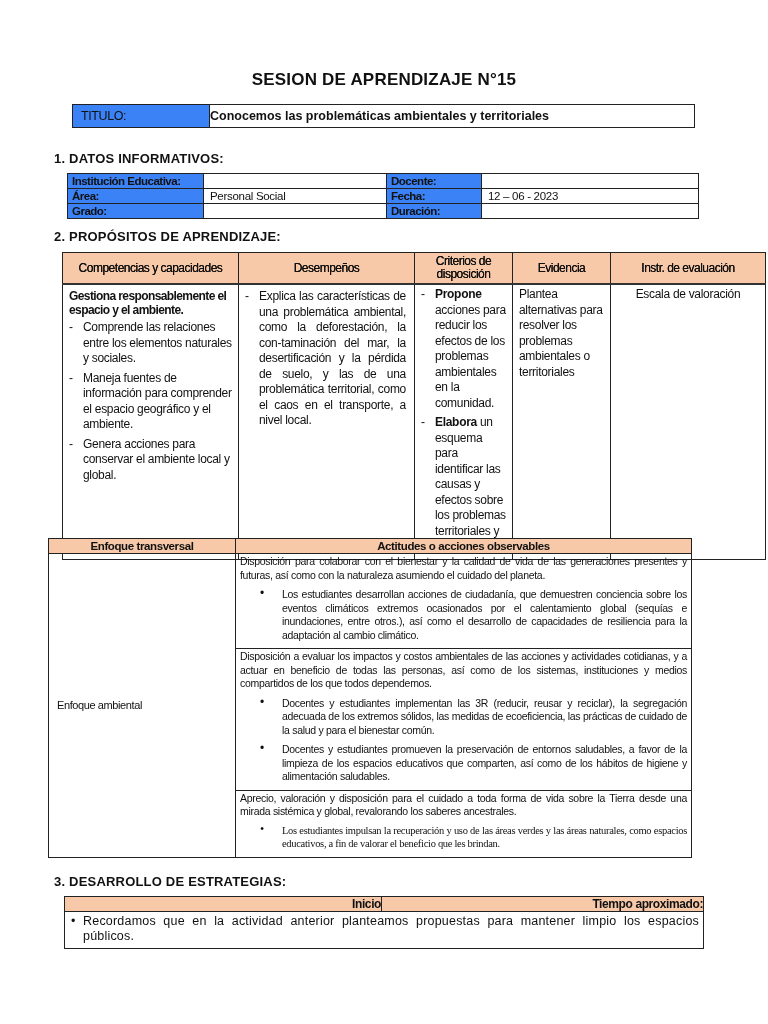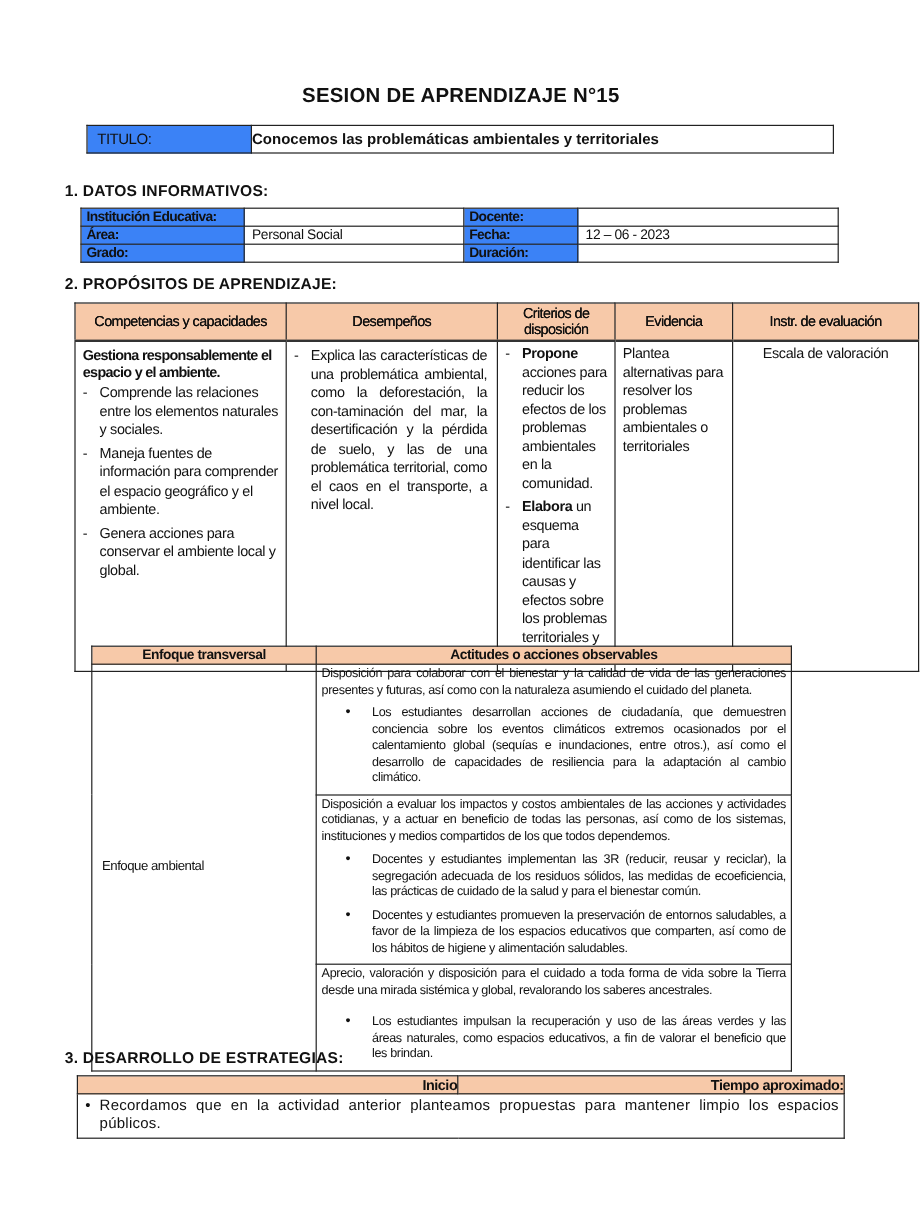--- a/index.html
+++ b/index.html
@@ -33,21 +33,21 @@
     letter-spacing:-0.5px; height:30px; vertical-align:middle; line-height:13px;
     border-bottom:2px solid #333; text-shadow:0 0 0.3px #000; }
   #prop td { font-size:12px; line-height:15.5px; letter-spacing:-0.3px; height:236px; }
   .comp-title { font-weight:bold; letter-spacing:-0.6px; padding:4px 4px 0 6px; line-height:14px; }
   .dash-list { list-style:none; margin:3px 0 0 0; padding:0 4px 0 6px; }
   .dash-list li { position:relative; padding-left:14px; margin-bottom:4px; }
   .dash-list li::before { content:"-"; position:absolute; left:0; top:0; }
   .justify { text-align:justify; }
   .crit b { font-weight:bold; }
 
-  #enfoque { left:76px; top:538px; width:584px; border:1.5px solid #333; }
+  #enfoque { left:48px; top:538px; width:644px; border:1.5px solid #333; }
   #enfoque th { background:#f7c9a9; font-size:11.5px; font-weight:bold; height:14px;
     line-height:14px; letter-spacing:-0.4px; vertical-align:middle; }
   #enfoque td { font-size:10.5px; line-height:13.5px; letter-spacing:-0.3px; }
   #enfoque .enf-name { vertical-align:middle; padding-left:8px; font-size:11px; letter-spacing:-0.4px; }
   .act-intro { padding:1px 4px 0 4px; text-align:justify; }
   .bullets { list-style:none; margin:6px 0 4px 0; padding:0 4px 0 0; }
   .bullets li { position:relative; padding-left:46px; margin-bottom:6px; text-align:justify; }
   .bullets li::before { content:"\2022"; position:absolute; left:24px; top:-1px; font-size:12px; }
 
   #estrat { left:64px; top:896px; width:640px; border:1.5px solid #333; }
@@ -162,29 +162,29 @@
       <div class="act-intro">Disposición para colaborar con el bienestar y la calidad de vida de las generaciones presentes y futuras, así como con la naturaleza asumiendo el cuidado del planeta.</div>
       <ul class="bullets">
         <li>Los estudiantes desarrollan acciones de ciudadanía, que demuestren conciencia sobre los eventos climáticos extremos ocasionados por el calentamiento global (sequías e inundaciones, entre otros.), así como el desarrollo de capacidades de resiliencia para la adaptación al cambio climático.</li>
       </ul>
     </td>
   </tr>
   <tr>
     <td>
       <div class="act-intro">Disposición a evaluar los impactos y costos ambientales de las acciones y actividades cotidianas, y a actuar en beneficio de todas las personas, así como de los sistemas, instituciones y medios compartidos de los que todos dependemos.</div>
       <ul class="bullets">
-        <li>Docentes y estudiantes implementan las 3R (reducir, reusar y reciclar), la segregación adecuada de los residuos sólidos, las medidas de ecoeficiencia, las prácticas de cuidado de la salud y para el bienestar común.</li>
+        <li>Docentes y estudiantes implementan las 3R (reducir, reusar y reciclar), la segregación adecuada de los extremos sólidos, las medidas de ecoeficiencia, las prácticas de cuidado de la salud y para el bienestar común.</li>
         <li>Docentes y estudiantes promueven la preservación de entornos saludables, a favor de la limpieza de los espacios educativos que comparten, así como de los hábitos de higiene y alimentación saludables.</li>
       </ul>
     </td>
   </tr>
   <tr>
     <td>
       <div class="act-intro">Aprecio, valoración y disposición para el cuidado a toda forma de vida sobre la Tierra desde una mirada sistémica y global, revalorando los saberes ancestrales.</div>
-      <ul class="bullets" style="margin-top:13px;">
+      <ul class="bullets" style="margin-top:5px;font-family:Liberation Serif, serif;">
         <li>Los estudiantes impulsan la recuperación y uso de las áreas verdes y las áreas naturales, como espacios educativos, a fin de valorar el beneficio que les brindan.</li>
       </ul>
     </td>
   </tr>
 </tbody>
   </table>
 
 <div id="sec3" class="abs sec">3. DESARROLLO DE ESTRATEGIAS:</div>
 
 <table id="estrat" class="abs">

